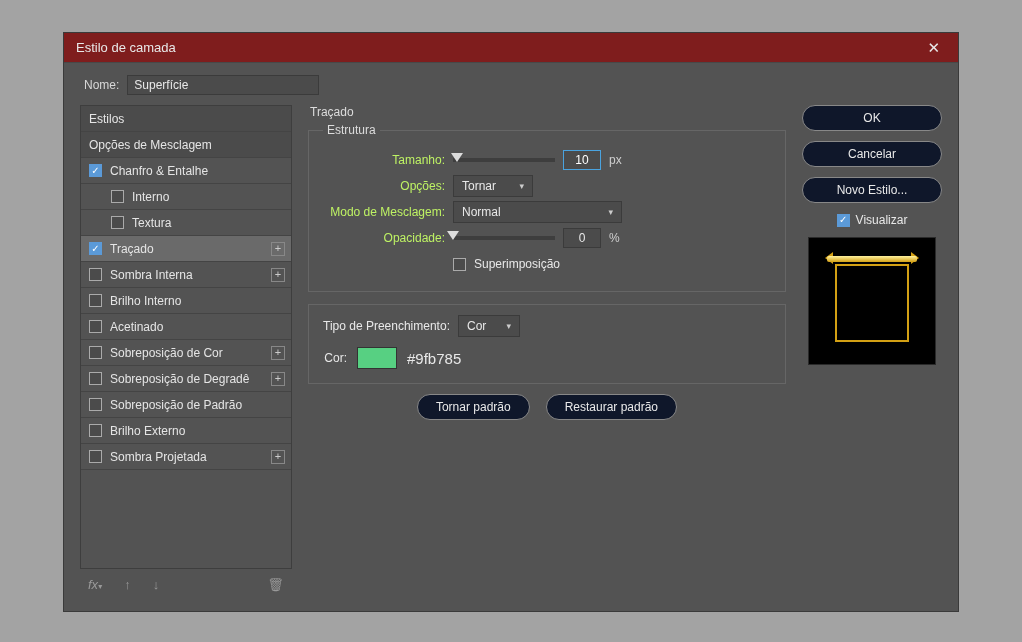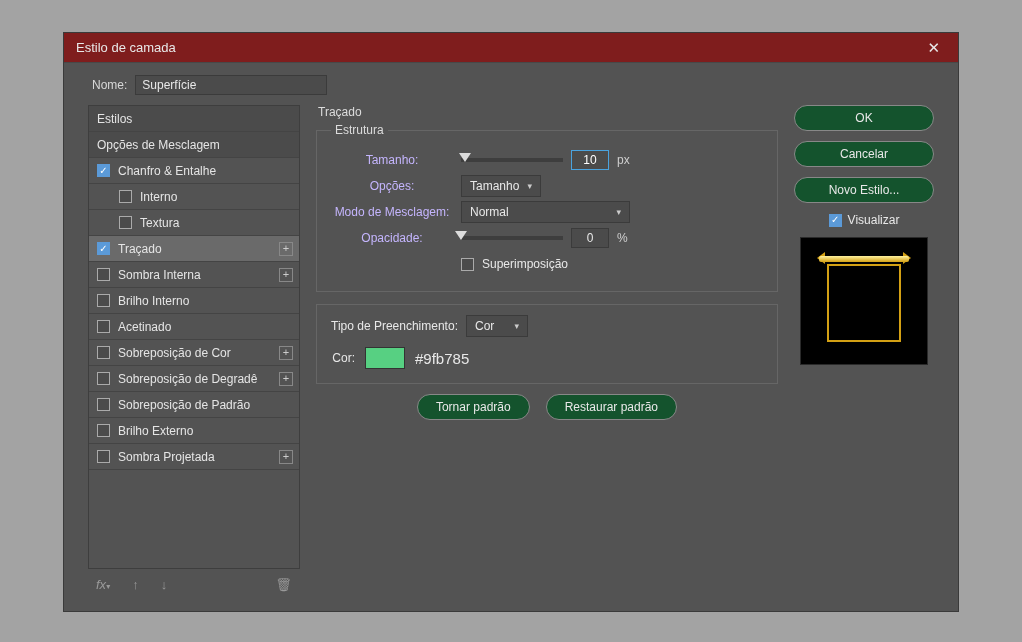--- a/index.html
+++ b/index.html
@@ -37,21 +37,21 @@
     .close-x {
       font-size: 15px;
       cursor: pointer;
       background: none;
       border: none;
       color: #e8e8e8;
       padding: 2px 6px;
     }
     .body {
       flex: 1;
-      padding: 12px 24px;
+      padding: 12px 16px;
       display: flex;
       flex-direction: column;
     }
     .name-row {
       display: flex;
       align-items: center;
       gap: 8px;
       margin-bottom: 10px;
       margin-left: 4px;
     }
@@ -162,23 +162,23 @@
       padding: 0 2px;
     }
     .form-row {
       display: flex;
       align-items: center;
       gap: 8px;
       height: 26px;
     }
     .form-row .rlabel {
       width: 122px;
-      text-align: center;
-      font-size: 12px;
-      color: #c4b5fd;
+      text-align: right;
+      font-size: 12px;
+      color: #bef264;
     }
     .slider-box {
       display: flex;
       align-items: center;
       gap: 8px;
     }
     .slider-track {
       position: relative;
       width: 102px;
       height: 4px;
@@ -256,21 +256,21 @@
     .btn-row {
       display: flex;
       justify-content: center;
       gap: 16px;
       margin-top: 10px;
     }
     .pill-btn {
       height: 26px;
       padding: 0 18px;
       border-radius: 13px;
-      background: #14532d;
+      background: #0f172a;
       border: 1px solid #888;
       color: #e8e8e8;
       font-size: 12px;
       cursor: pointer;
     }
 
     
     .right-panel {
       width: 140px;
       display: flex;
@@ -436,21 +436,21 @@
                     <div class="slider-thumb" style="left:4%"></div>
                   </div>
               </div>
               <input class="num-input" value="10" style="">
               <span class="unit">px</span>
             </div>
 
             <div class="form-row">
               <span class="rlabel">Opções:</span>
               <div class="dropdown dd-small">
-                <span>Tamanho</span>
+                <span>Tornar</span>
                 <span class="chev">▾</span>
               </div>
             </div>
 
             <div class="form-row">
               <span class="rlabel">Modo de Mesclagem:</span>
               <div class="dropdown dd-wide">
                 <span>Normal</span>
                 <span class="chev">▾</span>
               </div>

